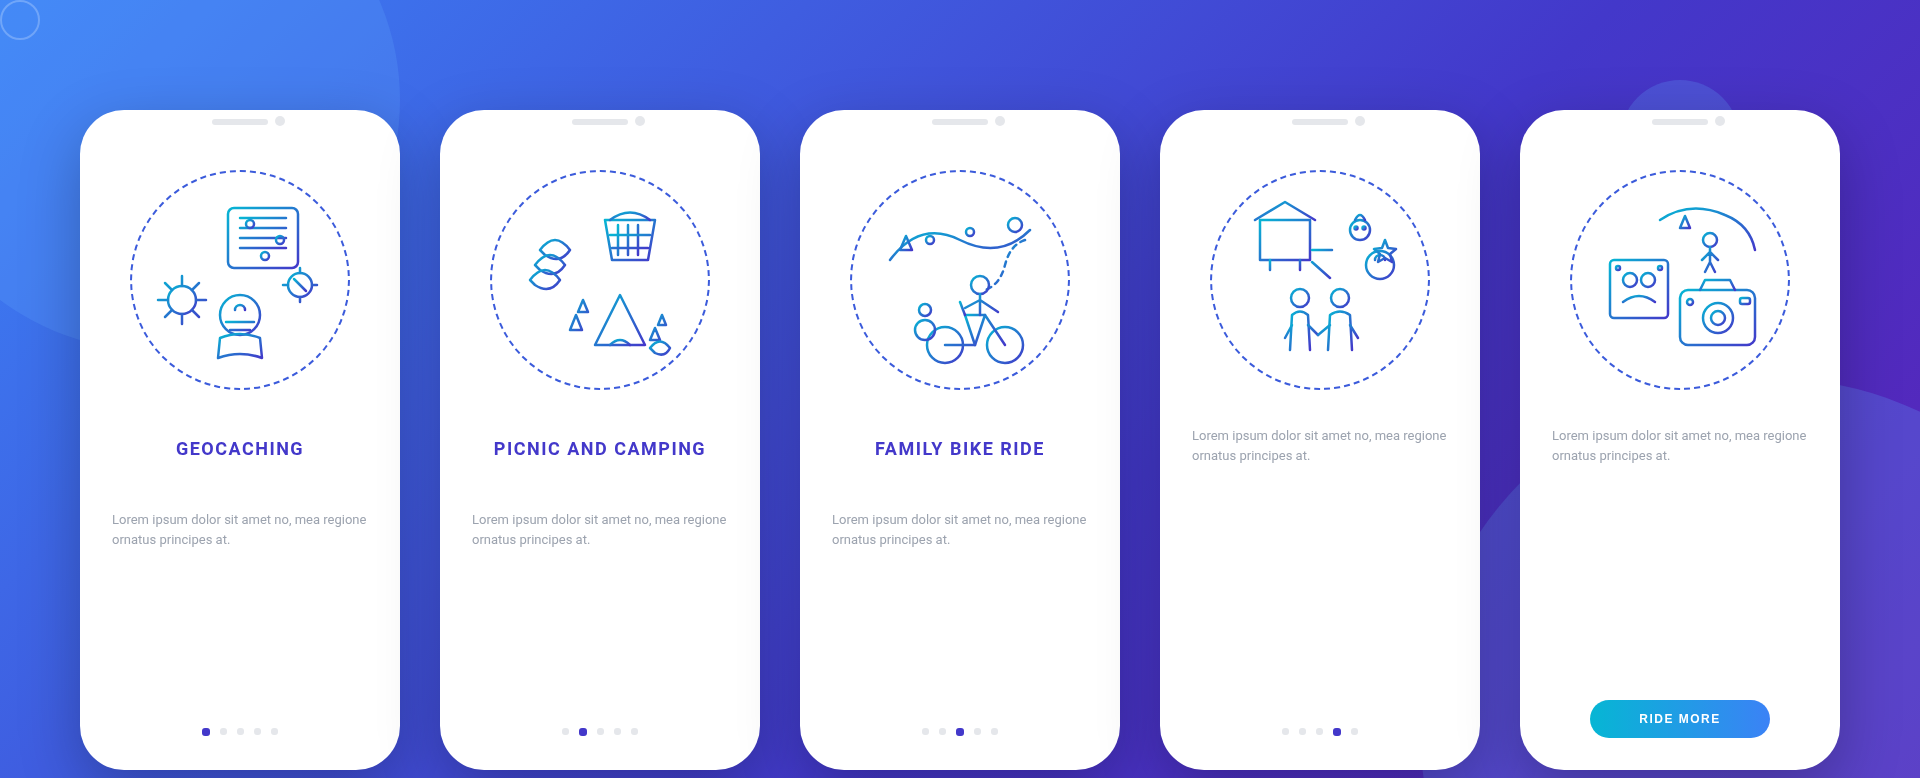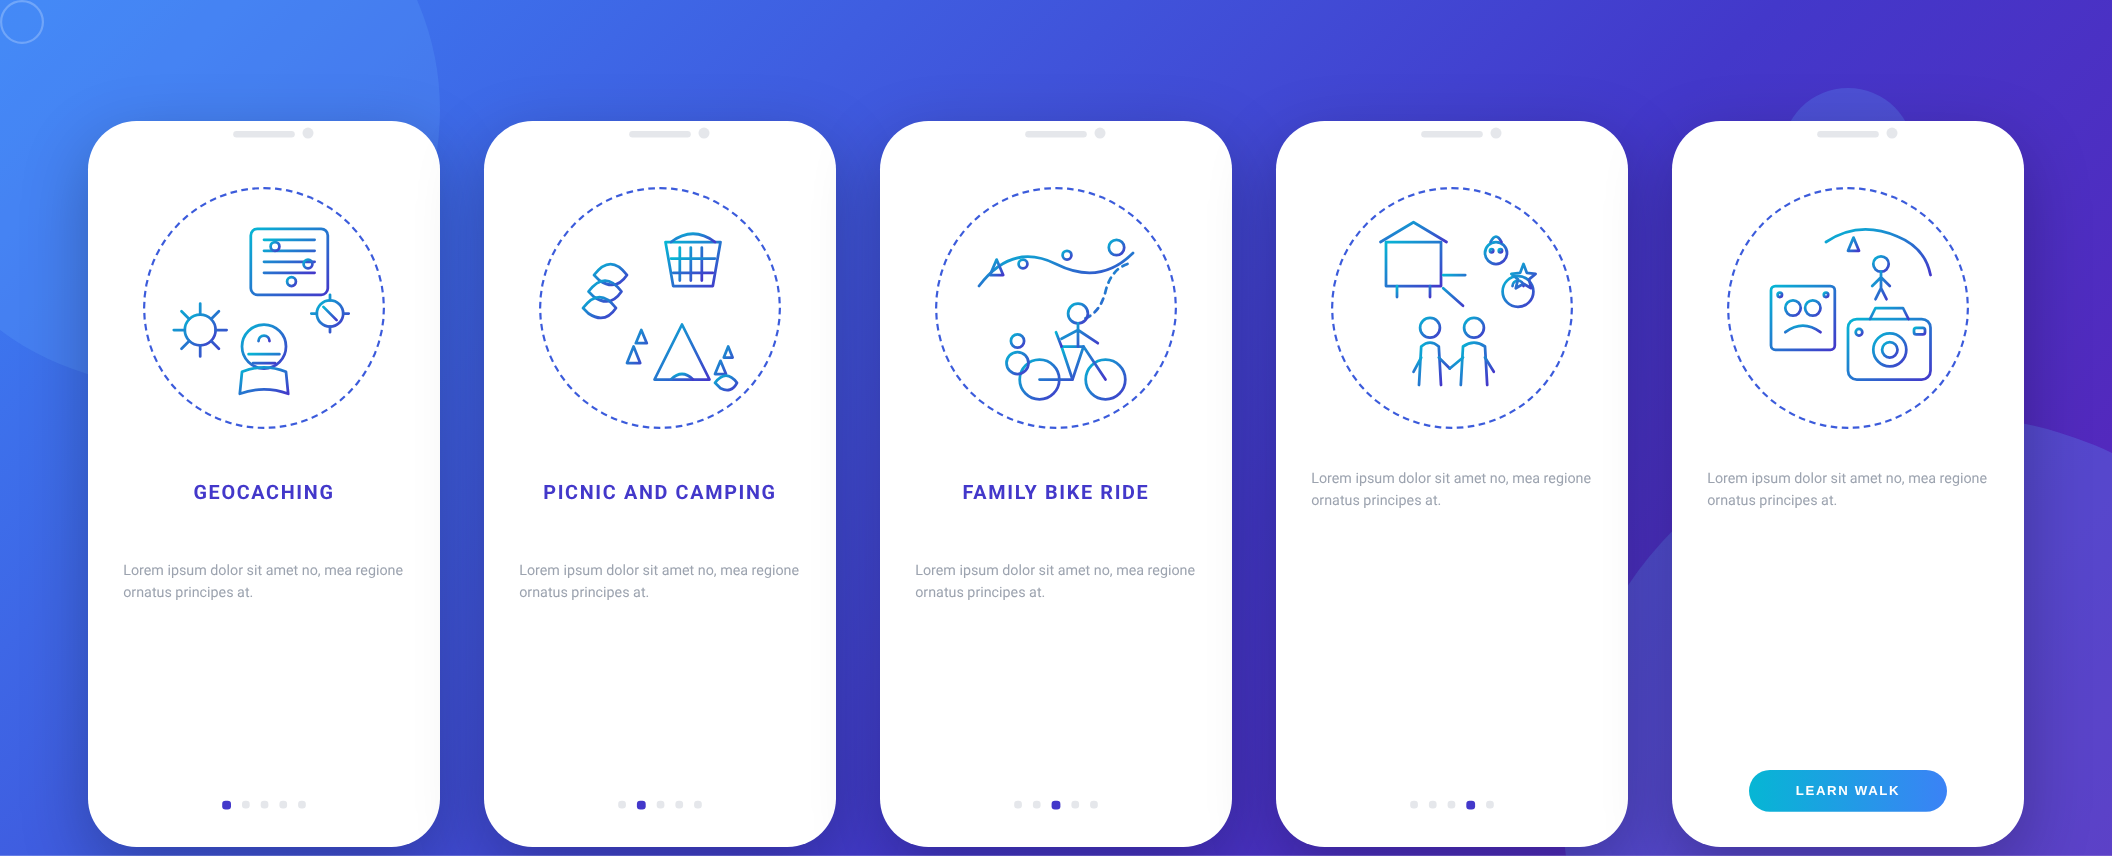--- a/index.html
+++ b/index.html
@@ -341,16 +341,16 @@
           <rect x="90" y="100" width="75" height="55" rx="8"></rect>
           <path d="M110 100 L115 90 L140 90 L145 100"></path>
           <circle cx="128" cy="128" r="15"></circle>
           <circle cx="128" cy="128" r="7"></circle>
           <circle cx="100" cy="112" r="3"></circle>
           <rect x="150" y="108" width="10" height="6" rx="2"></rect>
         </g>
       </svg>
     </div>
     <div class="desc">Lorem ipsum dolor sit amet no, mea regione ornatus principes at.</div>
-    <button class="cta">LEARN WALK</button>
+    <button class="cta">RIDE MORE</button>
   </div>
 
 </div>
 
 </body></html>

